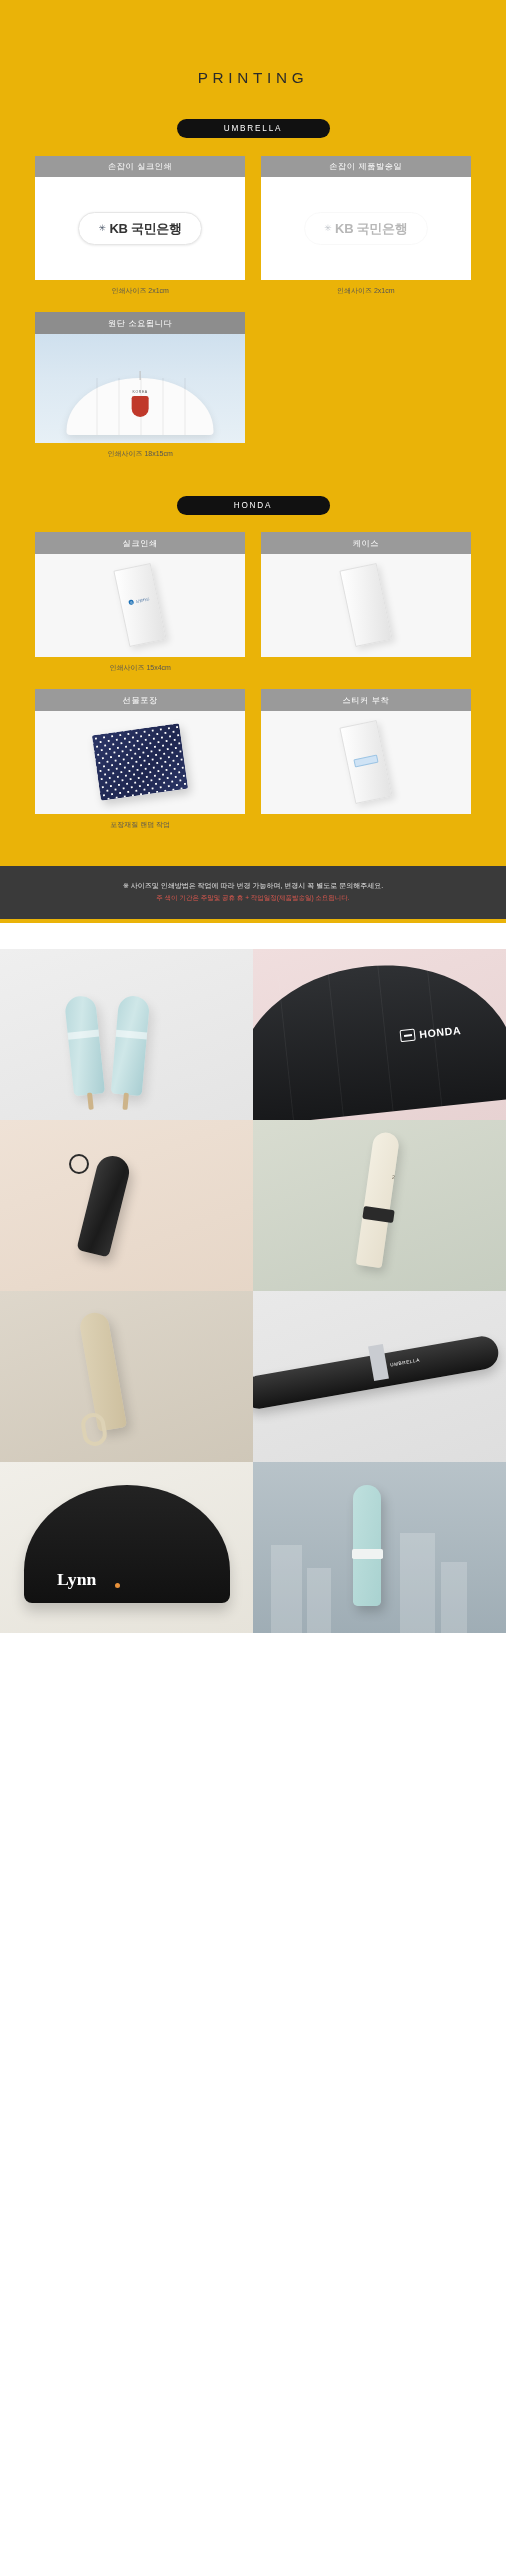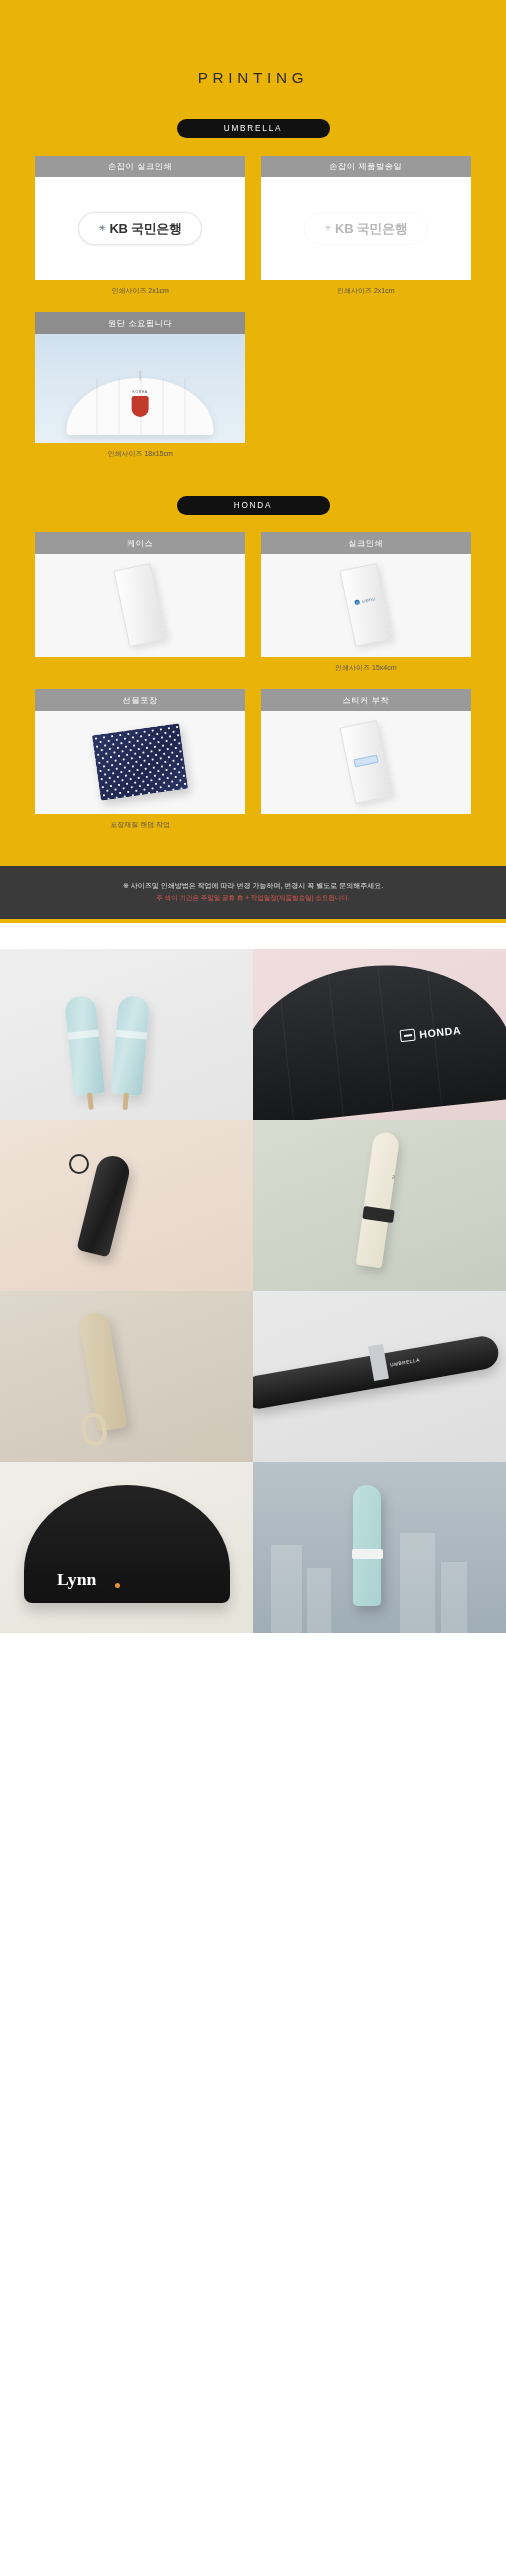--- a/index.html
+++ b/index.html
@@ -499,41 +499,41 @@
       </div>
 
     </div>
 
     <div style="height:35px"></div>
     <div class="pill">HONDA</div>
 
     <div class="grid">
 
       <div class="card">
-        <div class="card-head">케이스</div>
-        <div class="card-body case-body">
-          <div class="case-box"></div>
-        </div>
-        <div class="card-caption"></div>
-      </div>
-
-      <div class="card">
         <div class="card-head">실크인쇄</div>
         <div class="card-body case-body">
           <div class="case-box">
             <div class="case-logo">
               <span class="mark">S</span>
               <span>신한카드</span>
             </div>
           </div>
         </div>
         <div class="card-caption">인쇄사이즈 15x4cm</div>
       </div>
 
       <div class="card">
+        <div class="card-head">케이스</div>
+        <div class="card-body case-body">
+          <div class="case-box"></div>
+        </div>
+        <div class="card-caption"></div>
+      </div>
+
+      <div class="card">
         <div class="card-head">선물포장</div>
         <div class="card-body case-body">
           <div class="gift-box"></div>
         </div>
         <div class="card-caption">포장재질 랜덤 작업</div>
       </div>
 
       <div class="card">
         <div class="card-head">스티커 부착</div>
         <div class="card-body case-body">

